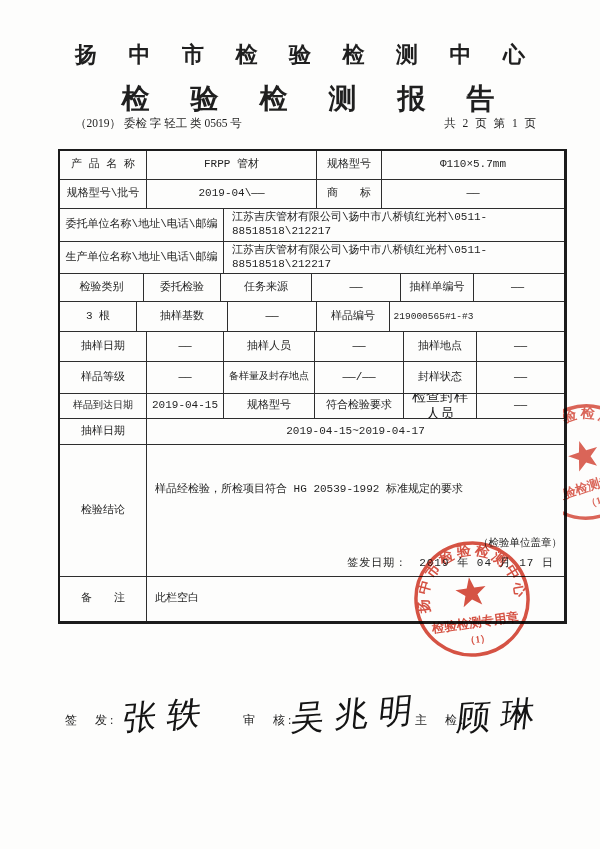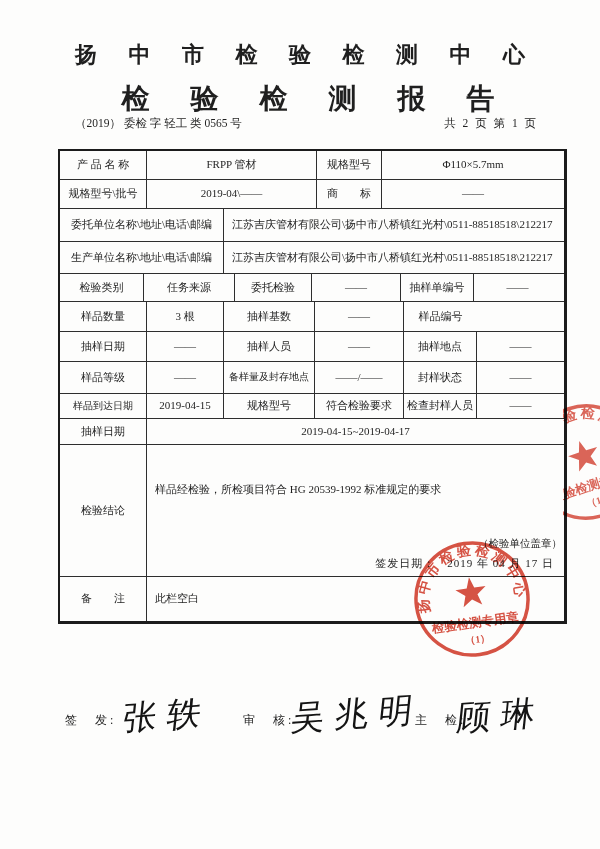--- a/index.html
+++ b/index.html
@@ -26,21 +26,21 @@
   .tbl{
     position:absolute;left:58px;top:149px;width:504px;
     border:2px solid #1c1c1c;border-right-width:3px;border-bottom-width:3px;
     box-sizing:content-box;background:transparent;
   }
   .tr{display:flex;border-bottom:1px solid #2e2e2e;}
   .tr:last-child{border-bottom:none;}
   .td{
     border-right:1px solid #2e2e2e;display:flex;align-items:center;
     justify-content:center;text-align:center;font-size:11px;
-    padding:0 3px;box-sizing:border-box;overflow:hidden;line-height:1.25;
+    padding:0 3px;box-sizing:border-box;overflow:hidden;line-height:1.25;font-family:Liberation Mono, monospace;
   }
   .td:last-child{border-right:none;}
   .td.left{justify-content:flex-start;text-align:left;padding-left:8px;}
   .conclusion-cell{position:relative;display:block;padding:0;}
   .conclusion-text{position:absolute;top:38px;left:8px;right:8px;text-align:left;font-size:11px;}
   .seal-note{position:absolute;top:92px;right:2px;font-size:10.5px;}
   .issue-date{position:absolute;top:112px;right:10px;font-size:11px;letter-spacing:1px;}
   
   .sign-row{position:absolute;top:708px;left:65px;right:40px;font-size:12px;}
   .sign-label{position:absolute;top:4px;letter-spacing:3px;}
@@ -97,33 +97,33 @@
       <div class="td left" style="width:340px">江苏吉庆管材有限公司\扬中市八桥镇红光村\0511-88518518\212217</div>
     </div>
 
     <div class="tr" style="height:31px">
       <div class="td" style="width:164px">生产单位名称\地址\电话\邮编</div>
       <div class="td left" style="width:340px">江苏吉庆管材有限公司\扬中市八桥镇红光村\0511-88518518\212217</div>
     </div>
 
     <div class="tr" style="height:27px">
       <div class="td" style="width:84px">检验类别</div>
+      <div class="td" style="width:77px">委托检验</div>
       <div class="td" style="width:91px">任务来源</div>
-      <div class="td" style="width:77px">委托检验</div>
       <div class="td" style="width:89px">——</div>
       <div class="td" style="width:73px">抽样单编号</div>
       <div class="td" style="width:87px">——</div>
     </div>
 
     <div class="tr" style="height:29px">
-      <div class="td" style="width:87px">样品数量</div>
       <div class="td" style="width:77px">3 根</div>
       <div class="td" style="width:91px">抽样基数</div>
       <div class="td" style="width:89px">——</div>
       <div class="td" style="width:73px">样品编号</div>
+      <div class="td" style="width:87px;font-size:9.5px">219000565#1-#3</div>
     </div>
 
     <div class="tr" style="height:29px">
       <div class="td" style="width:87px">抽样日期</div>
       <div class="td" style="width:77px">——</div>
       <div class="td" style="width:91px">抽样人员</div>
       <div class="td" style="width:89px">——</div>
       <div class="td" style="width:73px">抽样地点</div>
       <div class="td" style="width:87px">——</div>
     </div>
@@ -135,21 +135,21 @@
       <div class="td" style="width:89px">——/——</div>
       <div class="td" style="width:73px">封样状态</div>
       <div class="td" style="width:87px">——</div>
     </div>
 
     <div class="tr" style="height:24px">
       <div class="td" style="width:87px;font-size:10px">样品到达日期</div>
       <div class="td" style="width:77px">2019-04-15</div>
       <div class="td" style="width:91px">规格型号</div>
       <div class="td" style="width:89px">符合检验要求</div>
-      <div class="td" style="width:73px;font-size:11px">检查封样人员</div>
+      <div class="td" style="width:73px;font-size:14px">检查封样人员</div>
       <div class="td" style="width:87px">——</div>
     </div>
 
     <div class="tr" style="height:25px">
       <div class="td" style="width:87px">抽样日期</div>
       <div class="td" style="width:417px">2019-04-15~2019-04-17</div>
     </div>
 
 
     <div class="tr" style="height:131px">

